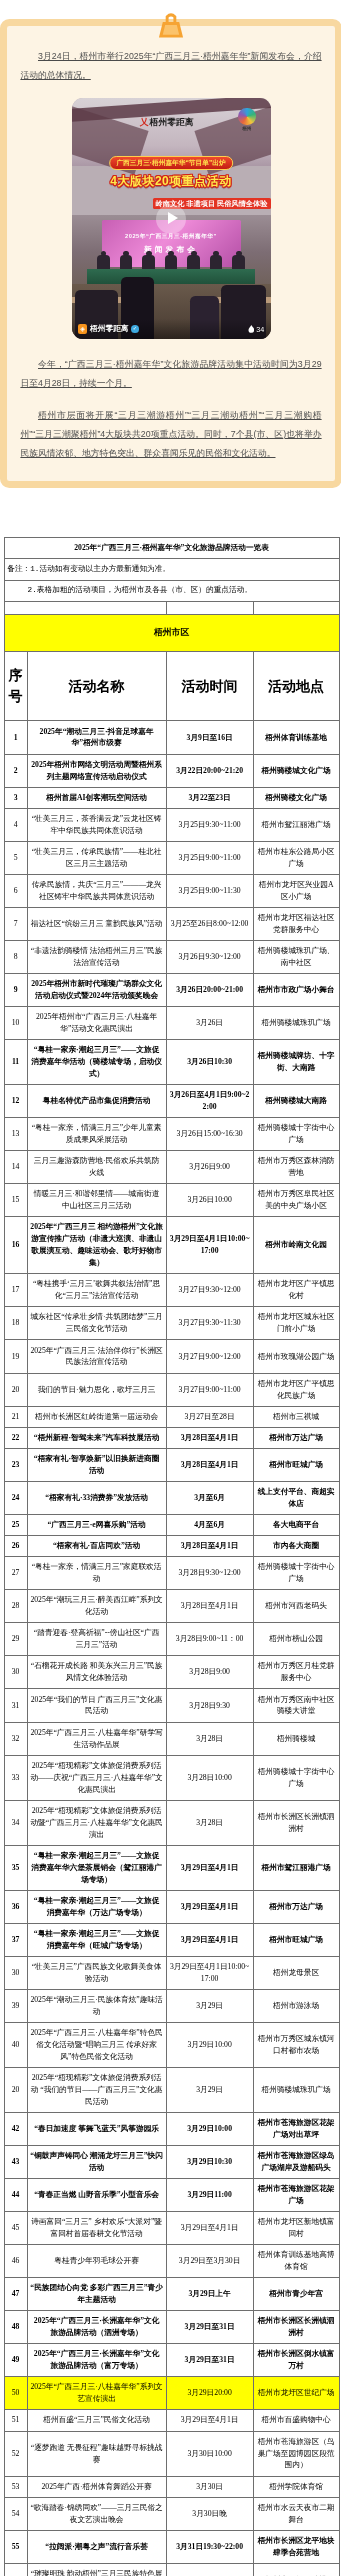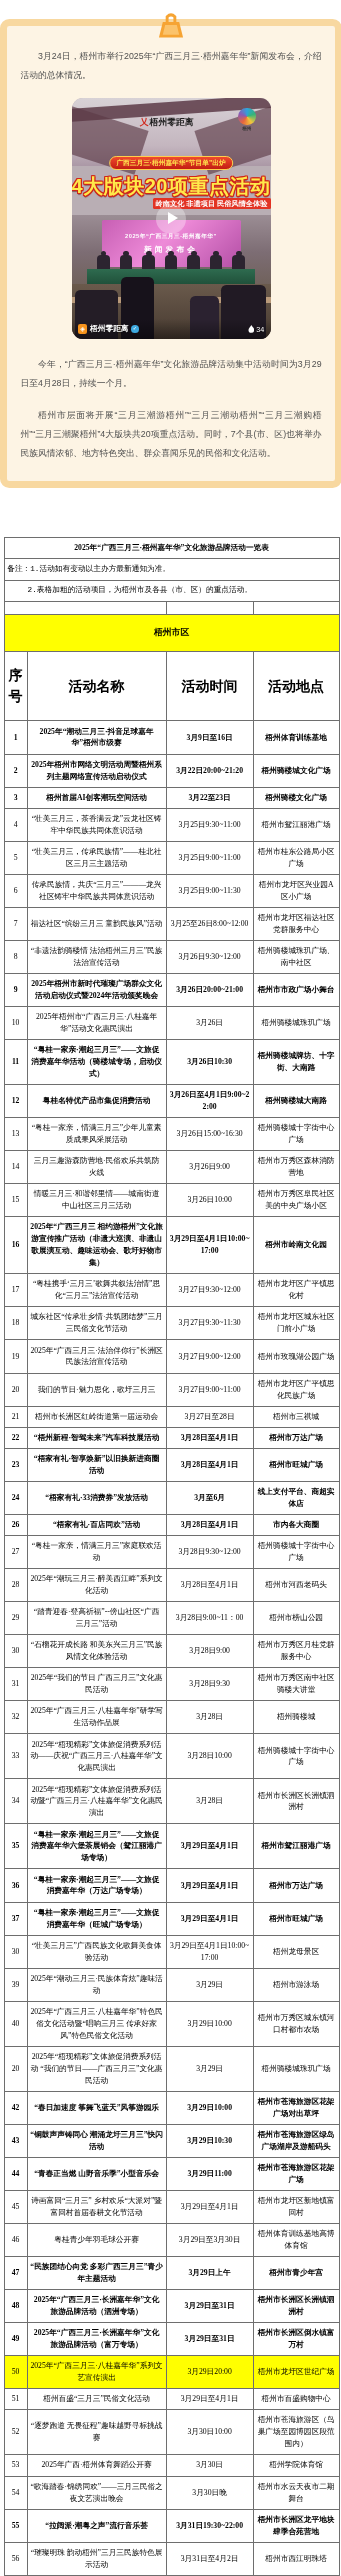--- a/index.html
+++ b/index.html
@@ -10,20 +10,21 @@
     color:#4a4a4a;
   }
   
   .card-wrap{position:relative;padding-top:18.5px;}
   .card{
     position:relative;
     border:7.2px solid #f8d8a0;
     border-radius:9.3px;
     background:#fdf4e4;
     padding:21.6px 13.4px 15.5px 13.4px;
+    text-decoration:underline;
   }
   .clip{
     position:absolute;top:-14px;left:50%;transform:translateX(-50%);
     width:29px;height:27px;z-index:3;
   }
   .para{
     font-size:8.8px;line-height:2.15;text-align:justify;
     text-indent:2em;margin:0 0 13.4px 0;color:#4f4f4f;
   }
   
@@ -54,21 +55,21 @@
   .v-logo-city .city-name{font-size:4.6px;font-weight:bold;color:#333;margin-top:1px;}
   .v-banner1{
     position:absolute;top:58px;left:50%;transform:translateX(-50%);
     background:linear-gradient(180deg,#ef4a2d,#c31d12);
     border:1px solid #ffd04d;border-radius:8.2px;
     color:#ffe14d;font-weight:bold;font-size:6.7px;white-space:nowrap;
     padding:1.5px 6.2px;z-index:2;
   }
   .v-banner2{
     position:absolute;top:75px;left:0;right:0;text-align:center;
-    font-size:20px;font-weight:900;color:#ffe94a;letter-spacing:0.5px;z-index:2;
+    font-size:12px;font-weight:900;color:#ffe94a;letter-spacing:0.5px;z-index:2;
     text-shadow:-1px 0 #d0261a,1px 0 #d0261a,0 -1px #d0261a,0 1px #d0261a,
                 -1px -1px #d0261a,1px 1px #d0261a,-1px 1px #d0261a,1px -1px #d0261a,0 2.1px 1px rgba(90,10,5,.5);
     white-space:nowrap;
   }
   .v-banner3{
     position:absolute;top:101px;left:0;right:0;text-align:right;z-index:2;
   }
   .v-banner3 span{
     background:#e23323;color:#ffffff;font-weight:bold;font-size:7.2px;
     padding:1px 3.1px;border-radius:1.5px;white-space:nowrap;
@@ -404,20 +405,26 @@
           <td class="c-time">3月28日至4月1日</td>
           <td class="c-place">梧州市旺城广场</td>
         </tr>
         <tr class="bold-row ">
           <td class="c-no">24</td>
           <td class="c-name">“梧家有礼·33消费券”发放活动</td>
           <td class="c-time">3月至6月</td>
           <td class="c-place">线上支付平台、商超实体店</td>
         </tr>
         <tr class="bold-row ">
+          <td class="c-no">25</td>
+          <td class="c-name">“广西三月三·e网喜乐购”活动</td>
+          <td class="c-time">4月至6月</td>
+          <td class="c-place">各大电商平台</td>
+        </tr>
+        <tr class="bold-row ">
           <td class="c-no">26</td>
           <td class="c-name">“梧家有礼·百店同欢”活动</td>
           <td class="c-time">3月28日至4月1日</td>
           <td class="c-place">市内各大商圈</td>
         </tr>
         <tr>
           <td class="c-no">27</td>
           <td class="c-name">“粤桂一家亲，情满三月三”家庭联欢活动</td>
           <td class="c-time">3月28日9:30~12:00</td>
           <td class="c-place">梧州骑楼城十字街中心广场</td>

